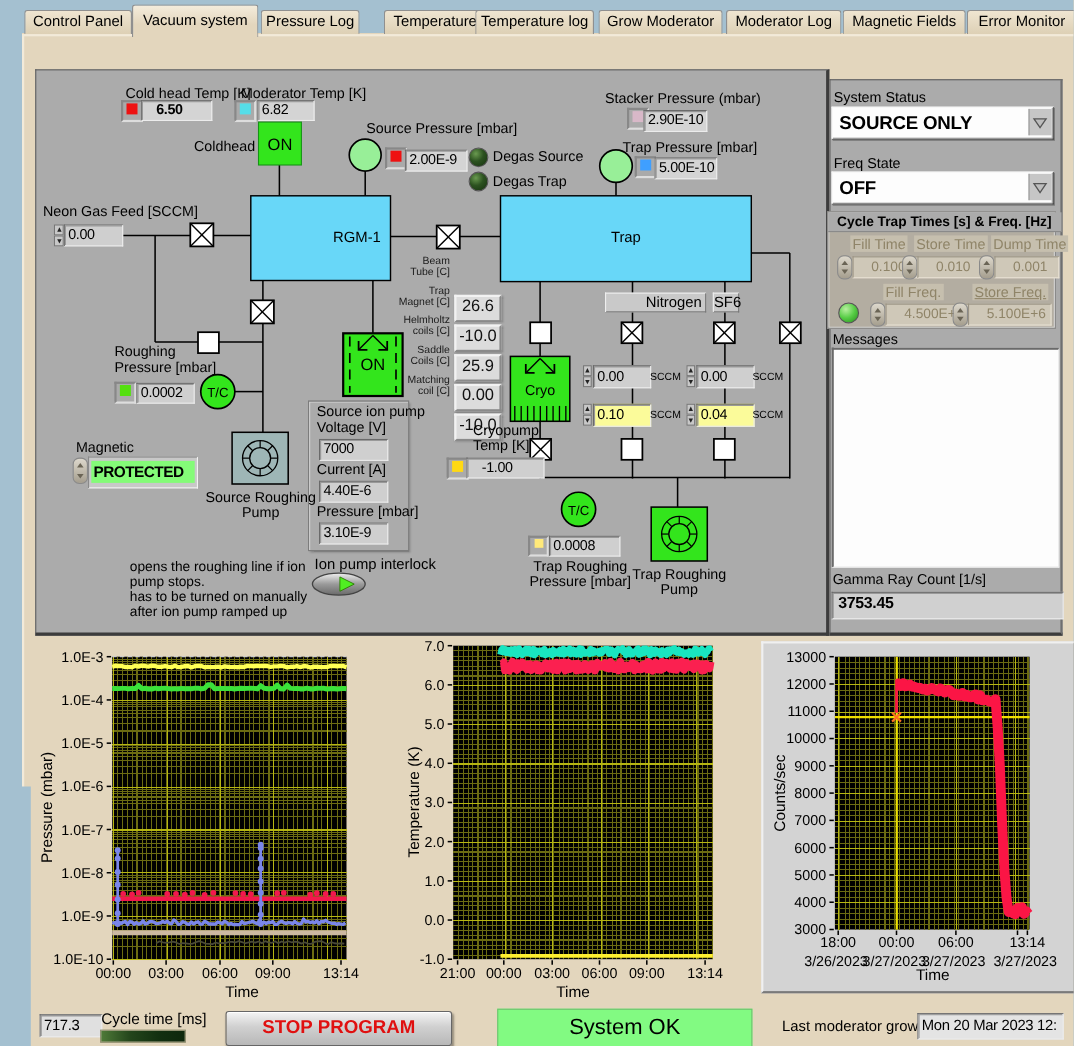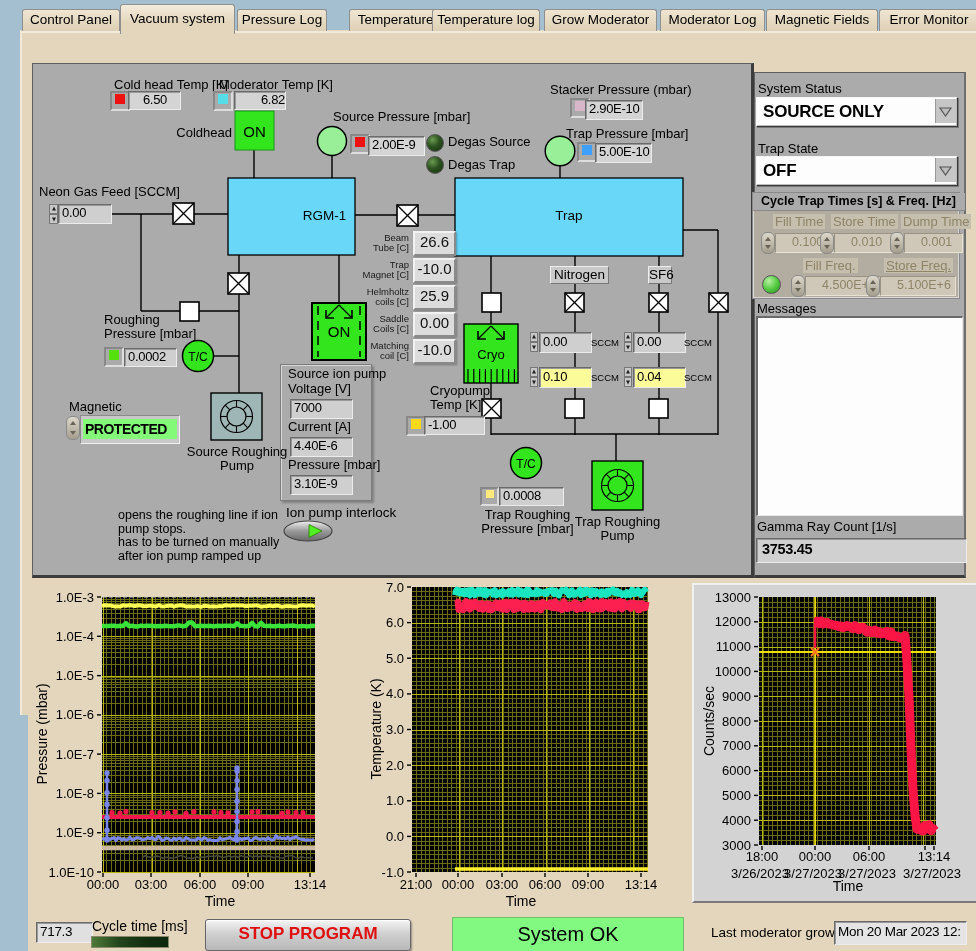--- a/index.html
+++ b/index.html
@@ -1,21 +1,21 @@
 <!DOCTYPE html>
 <html><head><meta charset="utf-8"><style>
 html,body{margin:0;padding:0;}
 body{width:976px;height:951px;background:#a4c0d0;position:relative;overflow:hidden;
 font-family:"Liberation Sans",sans-serif;}
 .ab{position:absolute;}
 .lbl{position:absolute;white-space:nowrap;line-height:15px;}
 .vbox{position:absolute;letter-spacing:-0.3px;border:1px solid;border-color:#6a6a6a #ececec #ececec #6a6a6a;
 box-shadow:inset 1px 1px 0 #999;white-space:nowrap;overflow:hidden;}
 .bbox{position:absolute;background:#dcdcdc;color:#111;text-align:center;
-border:2px solid;border-color:#f2f2f2 #8a8a8a #8a8a8a #f2f2f2;box-shadow:1px 1px 2px rgba(0,0,0,0.3);}
+border:2px solid;border-color:#f2f2f2 #8a8a8a #8a8a8a #f2f2f2;box-shadow:1px 1px 2px rgba(0,0,0,0.3);margin-top:37px;}
 .nbox{position:absolute;background:#c9c9c9;color:#000;text-align:center;font-size:13.5px;
 border:1px solid;border-color:#eee #777 #777 #eee;}
 .tab{position:absolute;background:linear-gradient(180deg,#efe5d1 0%,#ddd0b5 100%);
 border:1px solid #8f8f8f;border-bottom:none;border-radius:3px 3px 0 0;text-align:center;
 font-size:13.5px;color:#000;white-space:nowrap;overflow:hidden;}
 .tab.sel{background:linear-gradient(180deg,#f4ecdc 0%,#e3d6bd 60%);z-index:5;}
 .ledo{position:absolute;background:#aaa;border:2px solid;border-color:#888 #ddd #ddd #888;}
 .ledi{}
 .ledr{position:absolute;width:16px;height:16px;border-radius:50%;
 background:radial-gradient(circle at 35% 30%,#6a9a50 0%,#2c5220 45%,#15300e 100%);border:1px solid #555;}
@@ -662,25 +662,25 @@
     <text x="714" y="721" font-size="14" text-anchor="middle" fill="#000" font-family="Liberation Sans" transform="rotate(-90 714 721)">Counts/sec</text>
     <polyline points="815.0,621.5 817.0,621.3 819.0,623.7 821.0,621.0 823.0,623.9 825.0,623.2 827.0,622.3 829.0,624.1 831.0,624.3 833.0,624.9 835.0,625.5 837.0,625.5 839.0,626.8 841.0,626.1 843.0,627.8 845.0,626.8 847.0,625.5 849.0,626.5 851.0,627.5 853.0,628.6 855.0,625.8 857.0,627.1 859.0,629.7 861.0,627.2 863.0,627.3 865.0,629.7 867.0,632.2 869.0,630.3 871.0,632.6 873.0,632.5 875.0,630.0 877.0,633.2 879.0,631.8 881.0,633.8 883.0,633.8 885.0,632.1 887.0,631.3 889.0,635.9 891.0,632.1 893.0,636.6 895.0,636.4 897.0,636.1 899.0,637.7 901.0,638.0 903.0,637.5 905.0,635.6 907.0,661.7 909.0,697.1 911.0,748.2 913.0,789.7 915.0,816.0 917.0,829.2 919.0,828.6 921.0,830.3 923.0,831.1 925.0,825.3 927.0,826.1 929.0,824.7 931.0,830.7 933.0,828.4 935.0,830.9" fill="none" stroke="#fb1545" stroke-width="9" stroke-opacity="1.0" stroke-linejoin="round"></polyline>
     <line x1="815" y1="618" x2="815" y2="648" stroke="#fb1545" stroke-width="2.5"></line>
     <path d="M 811 648 L 819 656 M 819 648 L 811 656" stroke="#ff7020" stroke-width="2"></path>
   </svg>
 <div class="lbl" style="left:114px;top:78px;font-size:13px;color:#000;line-height:13px;">Cold head Temp [K]</div>
 <div class="lbl" style="left:219px;top:78px;font-size:13px;color:#000;line-height:13px;">Moderator Temp [K]</div>
 <div class="ledo" style="left:110px;top:91px;width:16px;height:16px;">
     <div class="ledi" style="background:#ee1111;width:10px;height:10px;margin:1px auto 0;"></div>
   </div>
-<div class="vbox" style="left:128px;top:91px;width:50px;height:17px;font-size:13px;background:#d4d4d4;color:#000;font-weight:normal;line-height:15px;padding-left:1px;text-align:center;">6.50</div>
+<div class="vbox" style="left:128px;top:91px;width:50px;height:17px;font-size:13px;background:#d4d4d4;color:#000;font-weight:bold;line-height:15px;padding-left:13px;text-align:left;">6.50</div>
 <div class="ledo" style="left:213px;top:91px;width:16px;height:16px;">
     <div class="ledi" style="background:#55dde8;width:10px;height:10px;margin:1px auto 0;"></div>
   </div>
-<div class="vbox" style="left:234px;top:91px;width:47px;height:17px;font-size:13px;background:#d4d4d4;color:#000;font-weight:normal;line-height:15px;padding-left:3px;text-align:right;">6.82</div>
+<div class="vbox" style="left:234px;top:91px;width:47px;height:17px;font-size:13px;background:#d4d4d4;color:#000;font-weight:normal;line-height:15px;padding-left:3px;text-align:left;">6.82</div>
 <div class="lbl" style="right:744px;top:125px;font-size:13px;color:#000;text-align:right;">Coldhead</div>
 <div class="lbl" style="left:333px;top:110px;font-size:13px;color:#000;line-height:13px;">Source Pressure [mbar]</div>
 <div class="ledo" style="left:350px;top:134px;width:16px;height:16px;">
     <div class="ledi" style="background:#ee1111;width:10px;height:10px;margin:1px auto 0;"></div>
   </div>
 <div class="vbox" style="left:368px;top:136px;width:52px;height:18px;font-size:13px;background:#d4d4d4;color:#000;font-weight:normal;line-height:16px;padding-left:3px;text-align:left;">2.00E-9</div>
 <div class="ledr" style="left:426px;top:134px;"></div>
 <div class="lbl" style="left:448px;top:135px;font-size:13px;color:#000;line-height:13px;">Degas Source</div>
 <div class="ledr" style="left:426px;top:156px;"></div>
 <div class="lbl" style="left:448px;top:158px;font-size:13px;color:#000;line-height:13px;">Degas Trap</div>
@@ -732,22 +732,22 @@
 <div class="vbox" style="left:290px;top:437px;width:58px;height:18px;font-size:13px;background:#cfcfcf;color:#000;font-weight:normal;line-height:16px;padding-left:3px;text-align:left;">4.40E-6</div>
 <div class="lbl" style="left:288px;top:458px;font-size:13px;color:#000;line-height:13px;">Pressure [mbar]</div>
 <div class="vbox" style="left:290px;top:475px;width:58px;height:18px;font-size:13px;background:#cfcfcf;color:#000;font-weight:normal;line-height:16px;padding-left:3px;text-align:left;">3.10E-9</div>
 <div class="lbl" style="left:182px;top:445px;width:110px;text-align:center;font-size:13px;line-height:14px;">Source Roughing<br>Pump</div>
 <div class="lbl" style="left:118px;top:509px;font-size:12.5px;color:#000;line-height:12.5px;line-height:13.5px;">opens the roughing line if ion<br>pump stops.<br>has to be turned on manually<br>after ion pump ramped up</div>
 <div class="lbl" style="left:286px;top:506px;font-size:13.5px;color:#000;line-height:13.5px;">Ion pump interlock</div>
 <div class="lbl" style="left:430px;top:384px;width:60px;text-align:left;font-size:13px;line-height:14px;">Cryopump<br>Temp [K]</div>
 <div class="ledo" style="left:406px;top:416px;width:16px;height:16px;">
     <div class="ledi" style="background:#ffd914;width:10px;height:10px;margin:1px auto 0;"></div>
   </div>
-<div class="vbox" style="left:424px;top:416px;width:56px;height:17px;font-size:13px;background:#cfcfcf;color:#000;font-weight:normal;line-height:15px;padding-left:3px;text-align:left;">-1.00</div>
-<div class="nbox" style="left:550px;top:266px;width:57px;height:16px;line-height:15px;">Nitrogen</div>
+<div class="vbox" style="left:424px;top:416px;width:56px;height:17px;font-size:13px;background:#cfcfcf;color:#000;font-weight:normal;line-height:15px;padding-left:13px;text-align:left;">-1.00</div>
+<div class="nbox" style="left:550px;top:266px;width:57px;height:16px;line-height:15px;padding-left:33px;">Nitrogen</div>
 <div class="nbox" style="left:648px;top:266px;width:22px;height:16px;line-height:15px;">SF6</div>
 <div class="spn" style="left:530px;top:332px;width:8px;height:19px;">
     <div class="su" style="height:8px;"></div>
     <div class="sd" style="height:8px;"></div>
   </div>
 <div class="vbox" style="left:539px;top:332px;width:48px;height:19px;font-size:13px;background:#cfcfcf;color:#000;font-weight:normal;line-height:17px;padding-left:3px;text-align:left;">0.00</div>
 <div class="lbl" style="left:591px;top:338px;font-size:9.5px;color:#000;line-height:9.5px;">SCCM</div>
 <div class="spn" style="left:530px;top:367px;width:8px;height:19px;">
     <div class="su" style="height:8px;"></div>
     <div class="sd" style="height:8px;"></div>
@@ -772,21 +772,21 @@
 <div class="vbox" style="left:499px;top:487px;width:60px;height:17px;font-size:13px;background:#cfcfcf;color:#000;font-weight:normal;line-height:15px;padding-left:3px;text-align:left;">0.0008</div>
 <div class="lbl" style="left:480px;top:508px;width:95px;text-align:center;font-size:13px;line-height:14px;">Trap Roughing<br>Pressure [mbar]</div>
 <div class="lbl" style="left:570px;top:515px;width:95px;text-align:center;font-size:13px;line-height:14px;">Trap Roughing<br>Pump</div>
 <div class="lbl" style="left:758px;top:82px;font-size:13px;color:#000;line-height:13px;">System Status</div>
 <div class="drop" style="left:756px;top:97px;width:200px;height:28px;">
     <span class="dtext">SOURCE ONLY</span>
     <span class="darr"><svg width="20" height="24">
         <path d="M 4 9 L 15 9 L 9.5 17 z" fill="#bdbdbd" stroke="#555" stroke-width="1.2"></path>
       </svg></span>
   </div>
-<div class="lbl" style="left:758px;top:142px;font-size:13px;color:#000;line-height:13px;">Trap State</div>
+<div class="lbl" style="left:758px;top:142px;font-size:13px;color:#000;line-height:13px;">Freq State</div>
 <div class="drop" style="left:756px;top:156px;width:200px;height:28px;">
     <span class="dtext">OFF</span>
     <span class="darr"><svg width="20" height="24">
         <path d="M 4 9 L 15 9 L 9.5 17 z" fill="#bdbdbd" stroke="#555" stroke-width="1.2"></path>
       </svg></span>
   </div>
 <div class="ab" style="left:752px;top:192px;width:206px;height:105px;background:#b3ada1;border:1px solid #8a8a8a;box-shadow:0 0 0 1px #d8d8d8 inset;"></div>
 <div class="ab" style="left:753px;top:193px;width:204px;height:17px;background:#ababab;border-bottom:1px solid #8a8a8a;font-weight:bold;font-size:12.5px;line-height:16px;padding-left:8px;color:#000;">Cycle Trap Times [s] &amp; Freq. [Hz]</div>
 <div class="lbl" style="left:773px;top:214px;font-size:13px;color:#8f8468;background:#c6bfae;padding:0 2px;">Fill Time</div>
 <div class="lbl" style="left:831px;top:214px;font-size:13px;color:#8f8468;background:#c6bfae;padding:0 2px;">Store Time</div>

